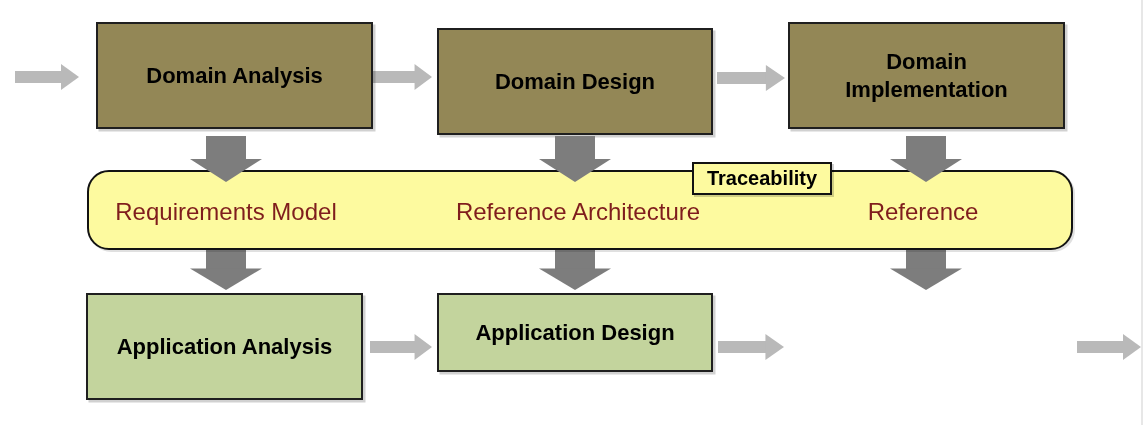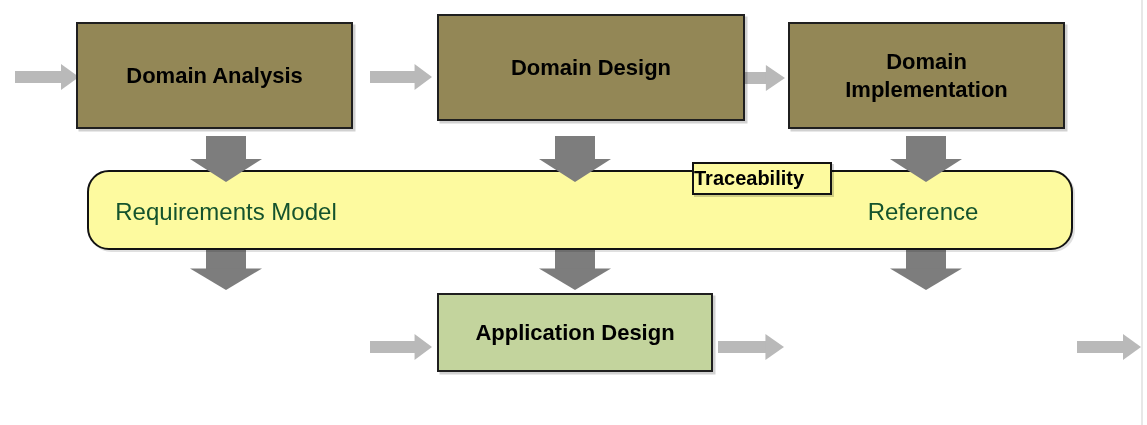--- a/index.html
+++ b/index.html
@@ -16,25 +16,25 @@
   .domain{background:#938756;}
   .app{background:#c3d49d;}
   .narrow .box-label{max-width:190px;}
   .band{
     position:absolute;left:87px;top:170px;width:986px;height:80px;box-sizing:border-box;
     background:#fdfa9f;border:2px solid #121212;border-radius:22px;
     box-shadow:2px 2px 0 rgba(0,0,0,0.12);z-index:3;
   }
   .band-label{
     position:absolute;top:212px;transform:translate(-50%,-50%);
-    font-size:24px;color:#14532d;white-space:nowrap;z-index:4;
+    font-size:24px;color:#7f1d1d;white-space:nowrap;z-index:4;
   }
   .tag{
     position:absolute;left:692px;top:162px;width:140px;height:33px;box-sizing:border-box;
-    background:#fdfa9f;border:2px solid #121212;display:flex;align-items:center;
+    background:#fdfa9f;border:2px solid #121212;display:flex;align-items:center;justify-content:center;
     font-weight:bold;font-size:20px;color:#000;z-index:6;box-shadow:2px 2px 0 rgba(0,0,0,0.18);
   }
   .arr{position:absolute;display:block;}
   .arr-h{z-index:1;}
   .arr-v-top{z-index:5;}
   .arr-v-bot{z-index:2;}
 </style>
 </head>
 <body>
 
@@ -84,35 +84,39 @@
     </svg>
   <svg class="arr arr-v-bot" style="left:539px;top:247px;width:72px;height:43px" viewBox="0 0 72 46" preserveAspectRatio="none">
       <rect x="16" y="0" width="40" height="24" fill="#7d7d7d"></rect>
       <polygon points="0,23 72,23 36,46" fill="#7d7d7d"></polygon>
     </svg>
   <svg class="arr arr-v-bot" style="left:890px;top:247px;width:72px;height:43px" viewBox="0 0 72 46" preserveAspectRatio="none">
       <rect x="16" y="0" width="40" height="24" fill="#7d7d7d"></rect>
       <polygon points="0,23 72,23 36,46" fill="#7d7d7d"></polygon>
     </svg>
 
-  <div class="box domain" style="left:76px;top:22px;width:277px;height:107px">
+  <div class="box domain" style="left:96px;top:22px;width:277px;height:107px">
     <span class="box-label">Domain Analysis</span>
   </div>
-  <div class="box domain" style="left:437px;top:14px;width:308px;height:107px">
+  <div class="box domain" style="left:437px;top:28px;width:276px;height:107px">
     <span class="box-label">Domain Design</span>
   </div>
   <div class="box domain narrow" style="left:788px;top:22px;width:277px;height:107px">
     <span class="box-label">Domain Implementation</span>
   </div>
 
   <div class="band"></div>
   <span class="band-label" style="left:226px">Requirements Model</span>
+  <span class="band-label" style="left:578px">Reference Architecture</span>
   <span class="band-label" style="left:923px">Reference</span>
   <div class="tag">
     <span>Traceability</span>
   </div>
 
+  <div class="box app" style="left:86px;top:293px;width:277px;height:107px">
+    <span class="box-label">Application Analysis</span>
+  </div>
   <div class="box app" style="left:437px;top:293px;width:276px;height:79px">
     <span class="box-label">Application Design</span>
   </div>
 
   <div class="page-edge"></div>
 </div>
 
 </body></html>

